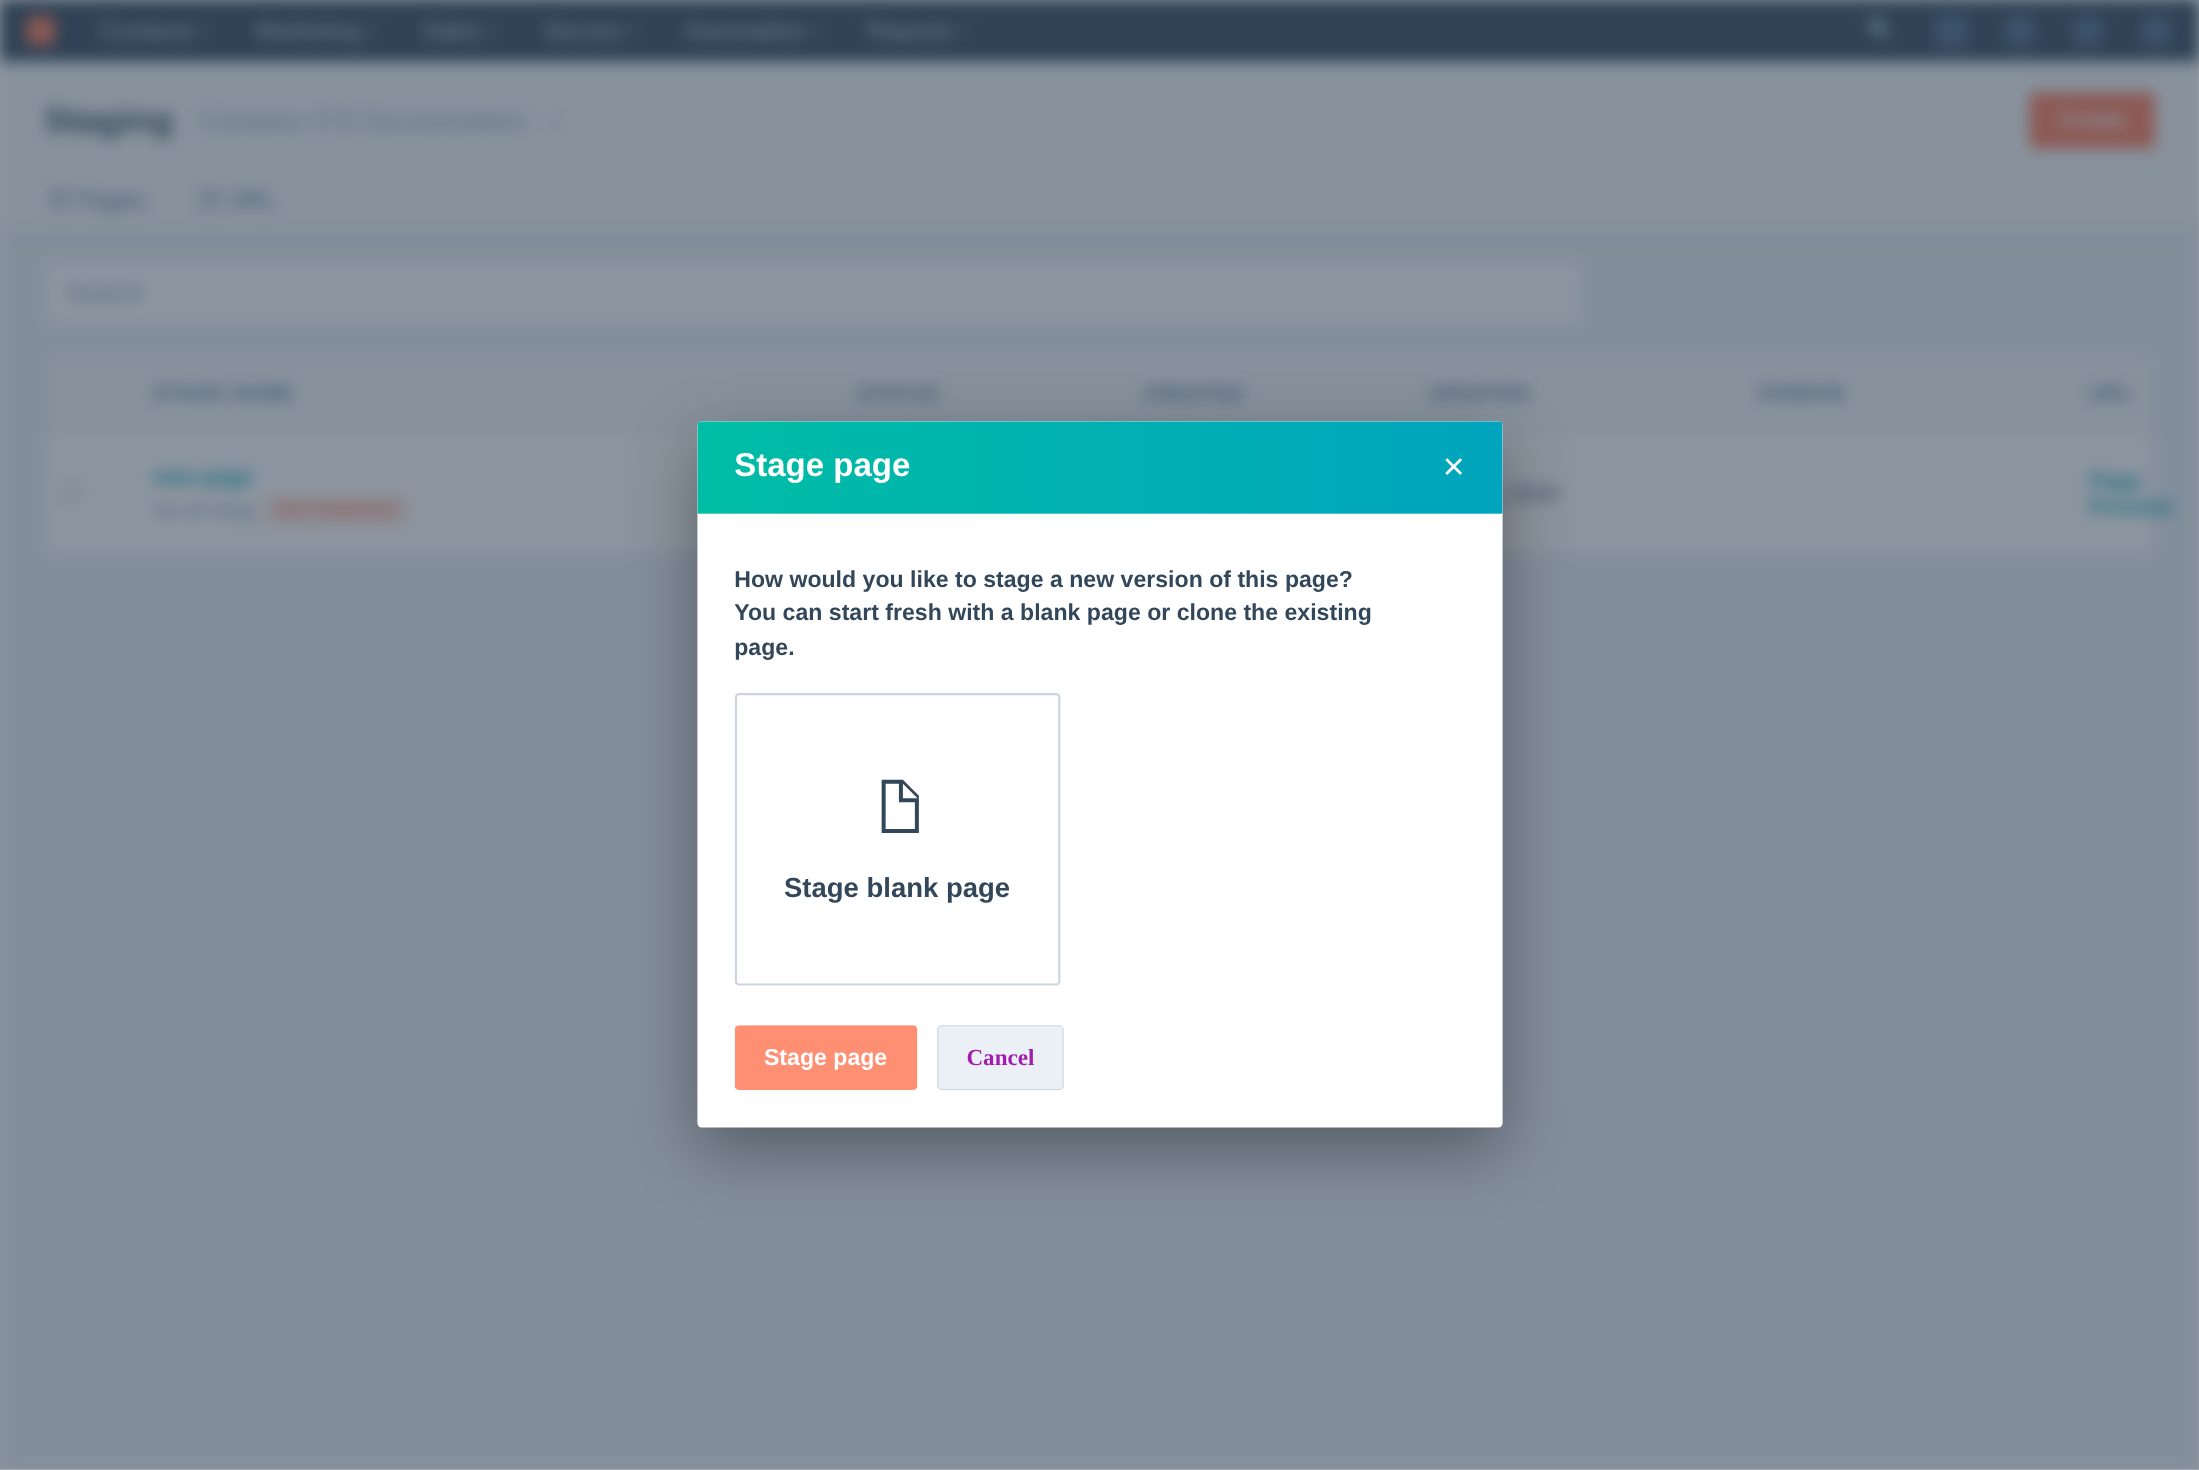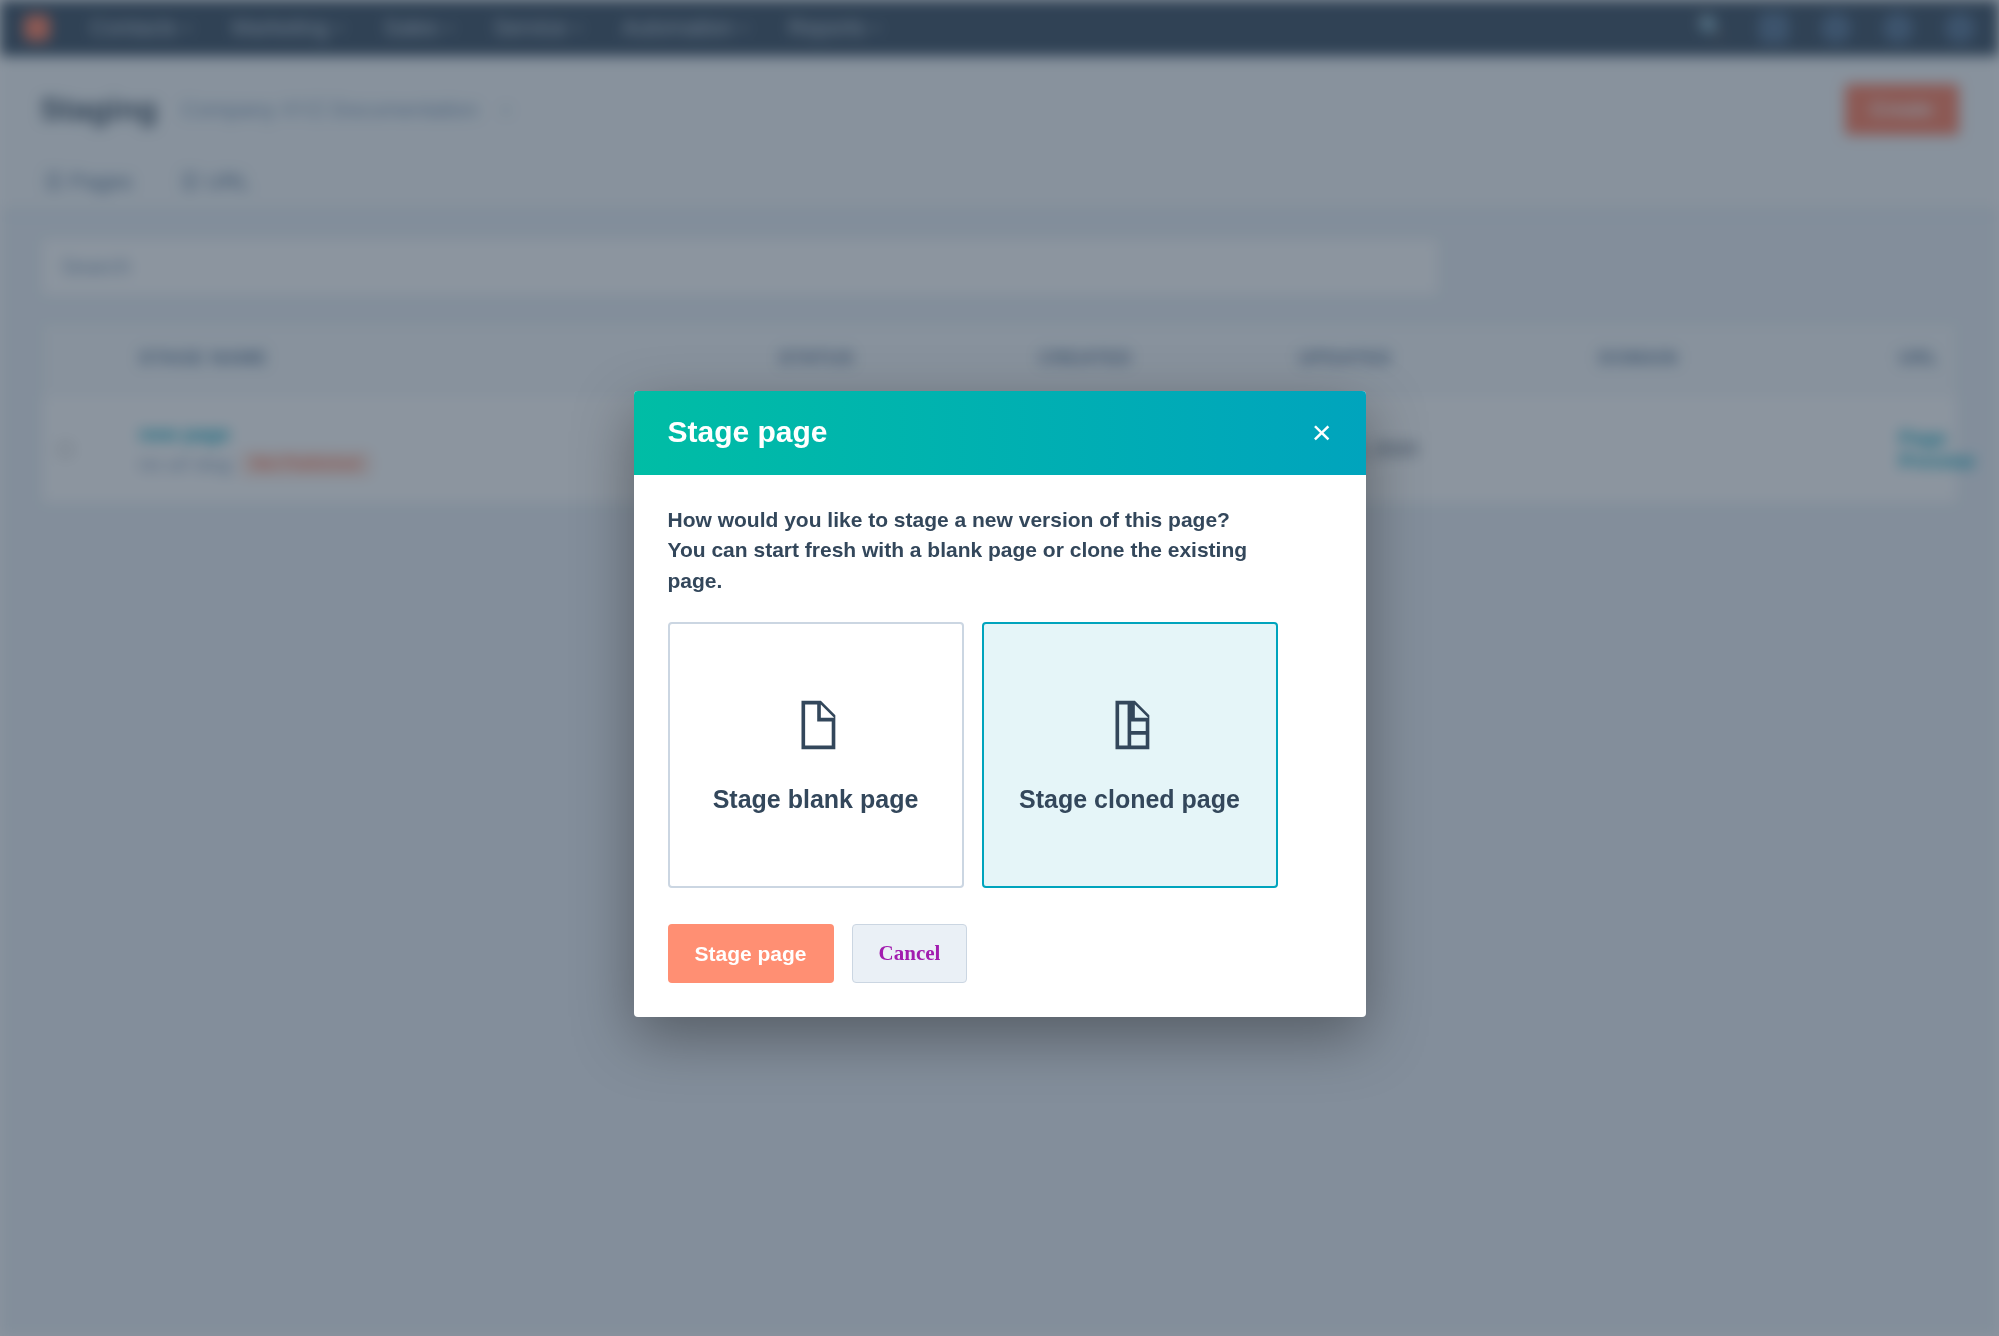--- a/index.html
+++ b/index.html
@@ -62,21 +62,21 @@
     box-shadow: 0 20px 60px rgba(0,0,0,.35);
     overflow:hidden;
   }
   .modal-head {
     background: linear-gradient(90deg, #00bda5 0%, #00a4bd 100%);
     color:#fff; display:flex; align-items:center; justify-content:space-between;
     padding: 24px 34px 26px 34px;
   }
   .modal-head h2 { font-size:30px; font-weight:700; }
   .close-x { font-size:34px; line-height:1; font-weight:300; cursor:pointer; }
-  .modal-body { padding: 30px 34px 34px 34px; }
+  .modal-body { padding: 46px 34px 34px 34px; }
   .modal-body p { color:#33475b; font-size:21px; font-weight:700; line-height:1.45; margin-bottom: 26px; max-width: 580px; }
 
   .cards { display:flex; gap:18px; }
   .card {
     width: 296px; height: 266px; border:2px solid #cbd6e2; border-radius:4px;
     display:flex; flex-direction:column; align-items:center; justify-content:center;
     gap: 31px; cursor:pointer; background:#fff;
   }
   .card.selected { border-color:#00a4bd; background:#e5f5f8; }
   .card .icon-svg { width:58px; height:58px; color:#33475b; }
@@ -196,26 +196,20 @@
 
       <div class="cards">
 
         <div class="card">
           <svg class="icon-svg" viewBox="0 0 24 24" fill="currentColor">
             <path d="M6 2h8l6 6v14H6V2zm8 1.5V9h5.5L14 3.5zM7.5 3.5v17h11V10.5H12.5V3.5H7.5z"></path>
           </svg>
           <div class="label">Stage blank page</div>
         </div>
 
-        <div class="card selected">
-          <svg class="icon-svg" viewBox="0 0 24 24" fill="currentColor">
-            <path d="M6 2h8l6 6v14H6V2zm8 1.5V9h5.5L14 3.5zM7.5 3.5v17H11v-17H7.5zM12.5 10.5v4h6v-4h-6zm0 5.5v4.5h6V16h-6z"></path>
-          </svg>
-          <div class="label">Stage cloned page</div>
-        </div>
 
       </div>
 
       <div class="modal-foot">
         <button class="btn btn-primary">Stage page</button>
         <button class="btn btn-secondary">Cancel</button>
       </div>
     </div>
 
   </div>

